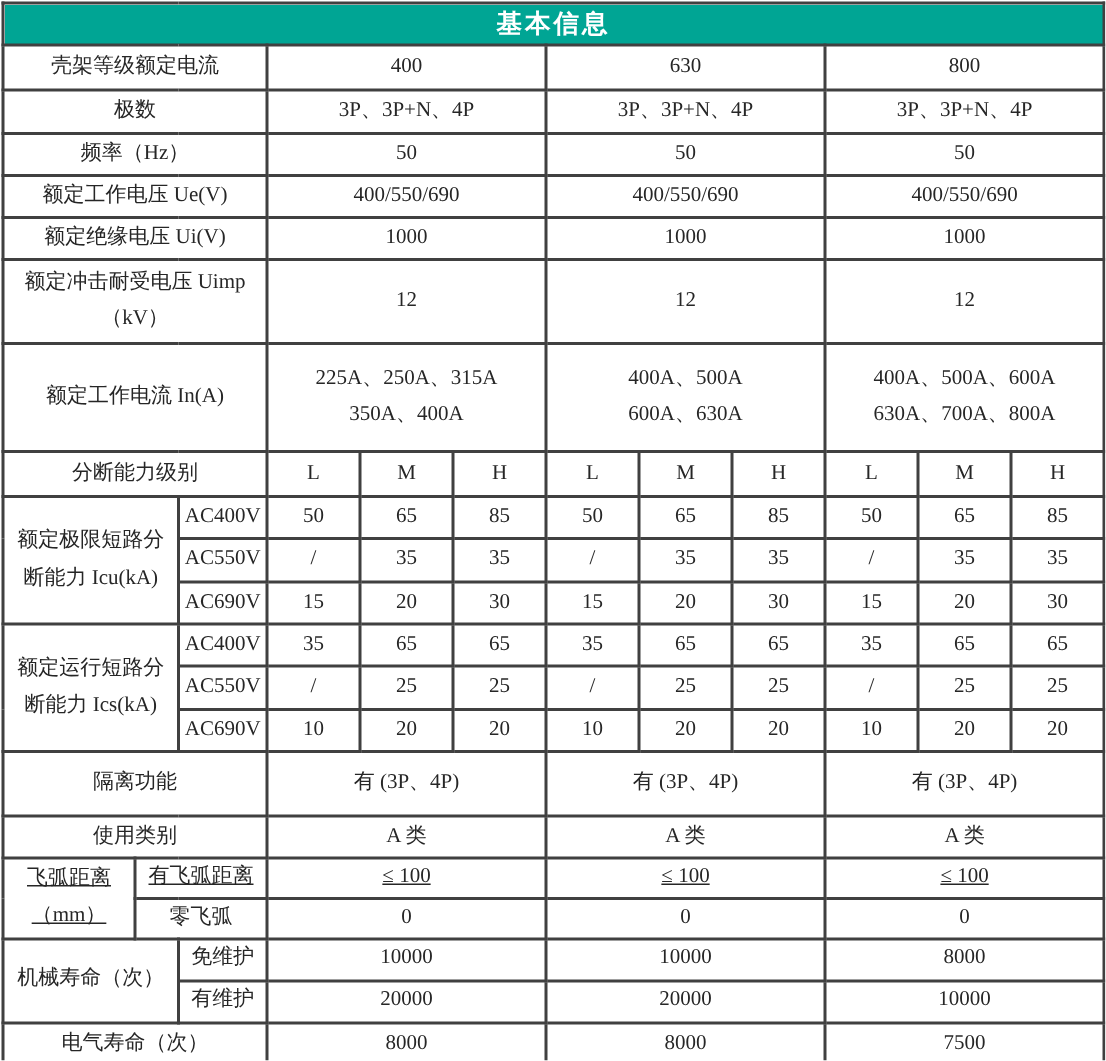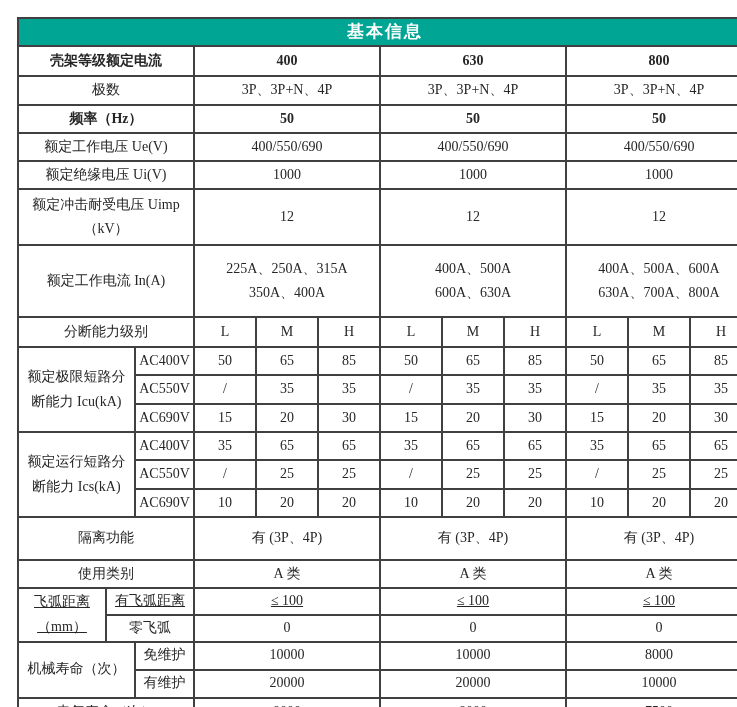--- a/index.html
+++ b/index.html
@@ -4,21 +4,21 @@
 <style>
   html, body {
     margin: 0;
     padding: 0;
     background: #ffffff;
   }
   .page {
     width: 737px;
     height: 707px;
     box-sizing: border-box;
-    padding: 17px;
+    padding: 1px;
     background: #ffffff;
     overflow: hidden;
   }
   table.spec {
     border-collapse: collapse;
     table-layout: fixed;
     width: 735px;
     font-family: "Liberation Serif", serif;
     color: var(--body-text, #262626);
   }
@@ -61,33 +61,33 @@
         <col class="c-v">
         <col class="c-v">
       <col class="c-v">
         <col class="c-v">
         <col class="c-v">
     </colgroup>
     <tbody id="spec-body">
         <tr style="height: 28px;">
           <td colspan="12" class="hdr">基本信息</td>
         </tr>
-        <tr style="height: 30px; font-weight: bold;">
+        <tr style="height: 30px;">
           <td colspan="3">壳架等级额定电流</td>
           <td colspan="3">400</td>
           <td colspan="3">630</td>
           <td colspan="3">800</td>
         </tr>
         <tr style="height: 29px; border-radius: 10px;">
           <td colspan="3">极数</td>
           <td colspan="3">3P、3P+N、4P</td>
           <td colspan="3">3P、3P+N、4P</td>
           <td colspan="3">3P、3P+N、4P</td>
         </tr>
-        <tr style="height: 28px; font-weight: bold;">
+        <tr style="height: 28px;">
           <td colspan="3">频率（Hz）</td>
           <td colspan="3">50</td>
           <td colspan="3">50</td>
           <td colspan="3">50</td>
         </tr>
         <tr style="height: 28px; margin-left: 20px;">
           <td colspan="3">额定工作电压 Ue(V)</td>
           <td colspan="3">400/550/690</td>
           <td colspan="3">400/550/690</td>
           <td colspan="3">400/550/690</td>

